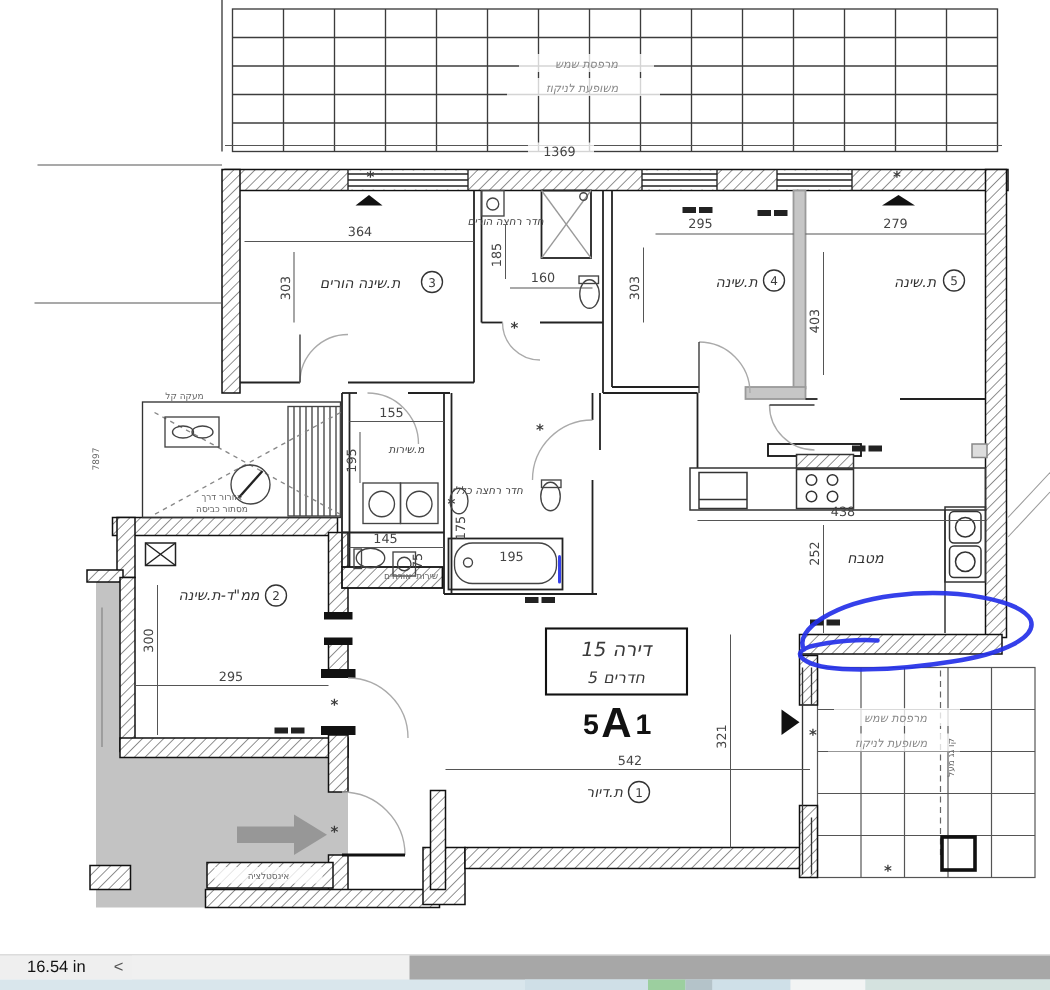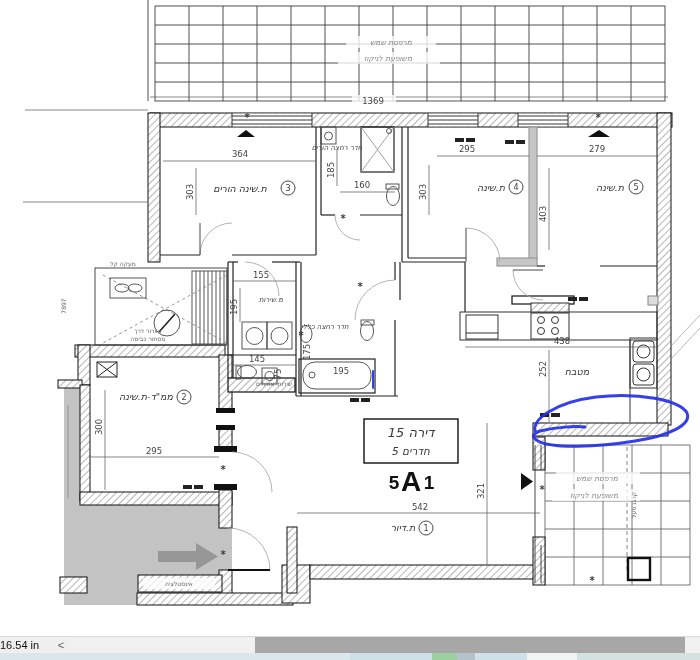--- a/index.html
+++ b/index.html
@@ -9,21 +9,21 @@
   svg text{font-family:"DejaVu Sans",sans-serif;fill:#3a3a3a;}
   .dim{font-size:8.5px;fill:#444;}
   .dimv{font-size:8.5px;fill:#444;}
   .lbl{font-size:9.5px;font-style:italic;fill:#333;}
   .lblsm{font-size:7px;font-style:italic;fill:#444;}
   .note{font-size:6px;fill:#666;}
   .noteit{font-size:7.5px;font-style:italic;fill:#888;}
   .big{font-weight:bold;fill:#111;font-family:"Liberation Sans",sans-serif;}
   .statusbar{position:absolute;left:0;top:636px;width:700px;height:17px;background:#efefef;
              border-top:1px solid #dcdcdc;box-sizing:border-box;display:flex;align-items:center;}
-  .measure{font-size:11px;color:#111;padding-left:0;width:52px;flex:none;
+  .measure{font-size:11px;color:#111;padding-left:18px;width:52px;flex:none;
            font-family:"Liberation Sans",sans-serif;}
   .scrollleft{font-size:11px;color:#555;width:18px;text-align:center;flex:none;cursor:default;
               font-family:"Liberation Sans",sans-serif;}
   .track{position:relative;flex:1;height:17px;background:#f0f0f0;}
   .thumb{position:absolute;left:185px;top:0;width:430px;height:17px;background:#a7a7a7;}
   .strip{position:absolute;left:0;top:653px;width:700px;height:7px;background:#d9e6ec;}
   .seg{position:absolute;top:0;height:7px;}
 </style>
 </head>
 <body>

